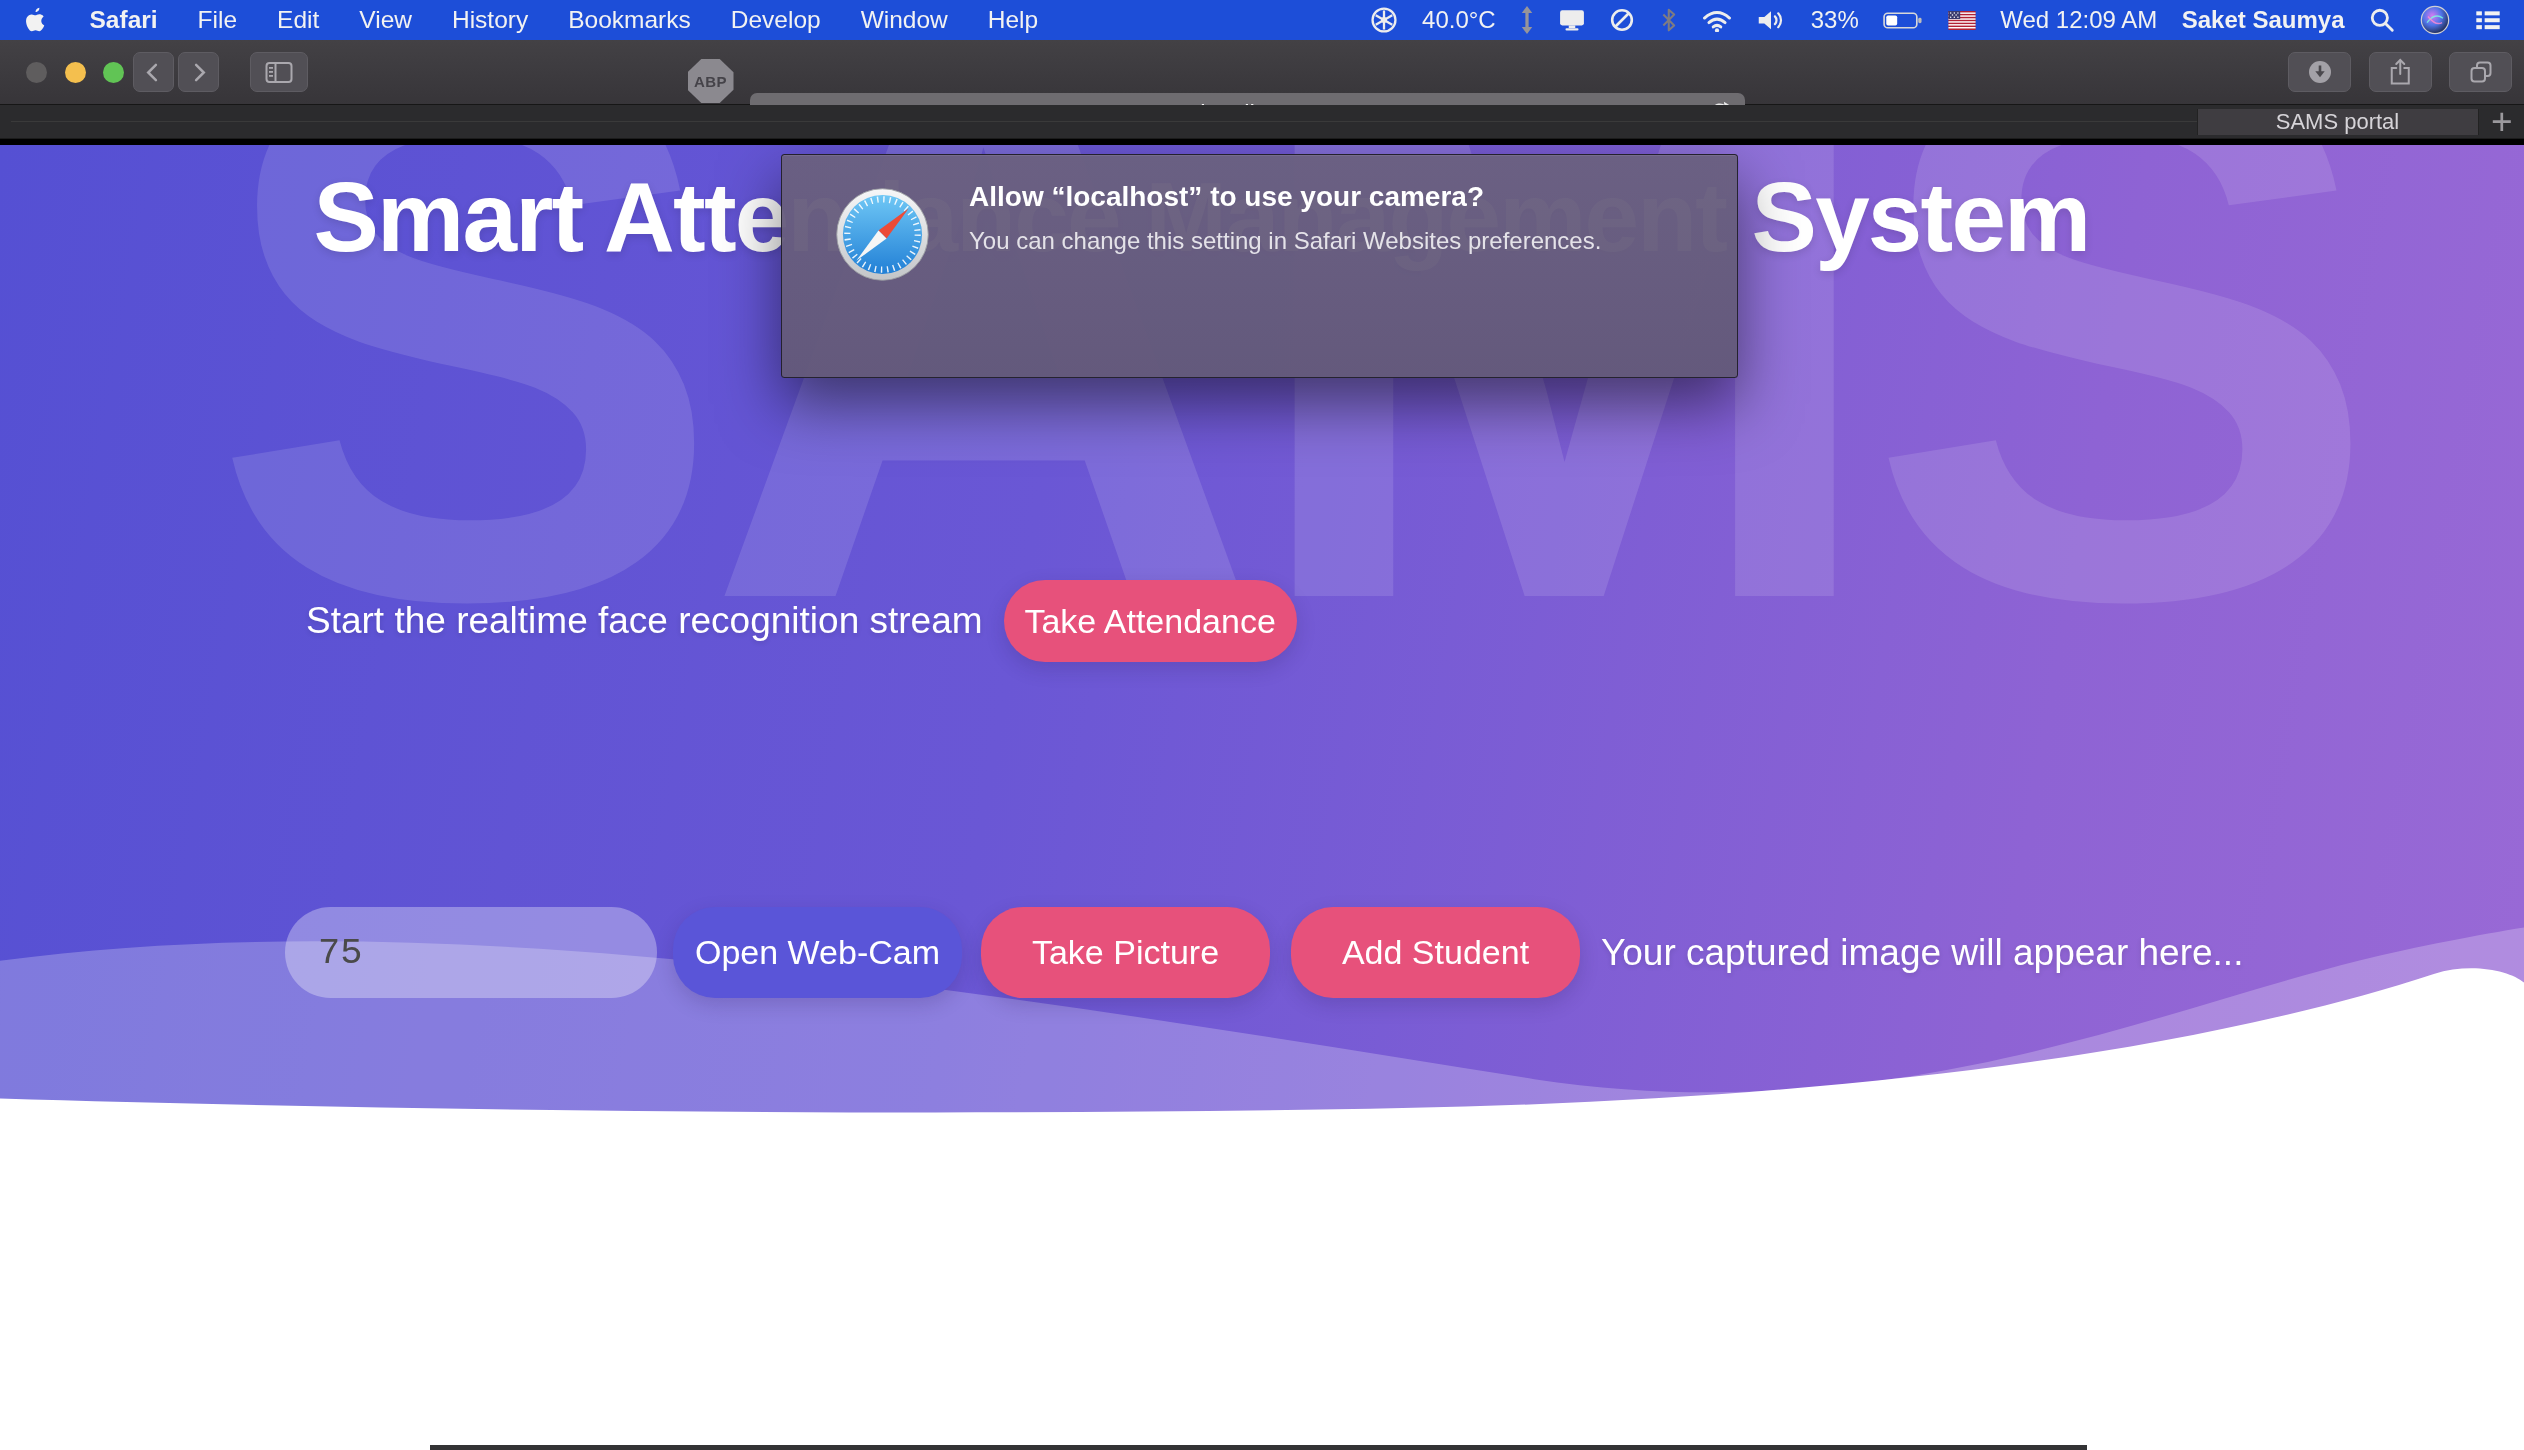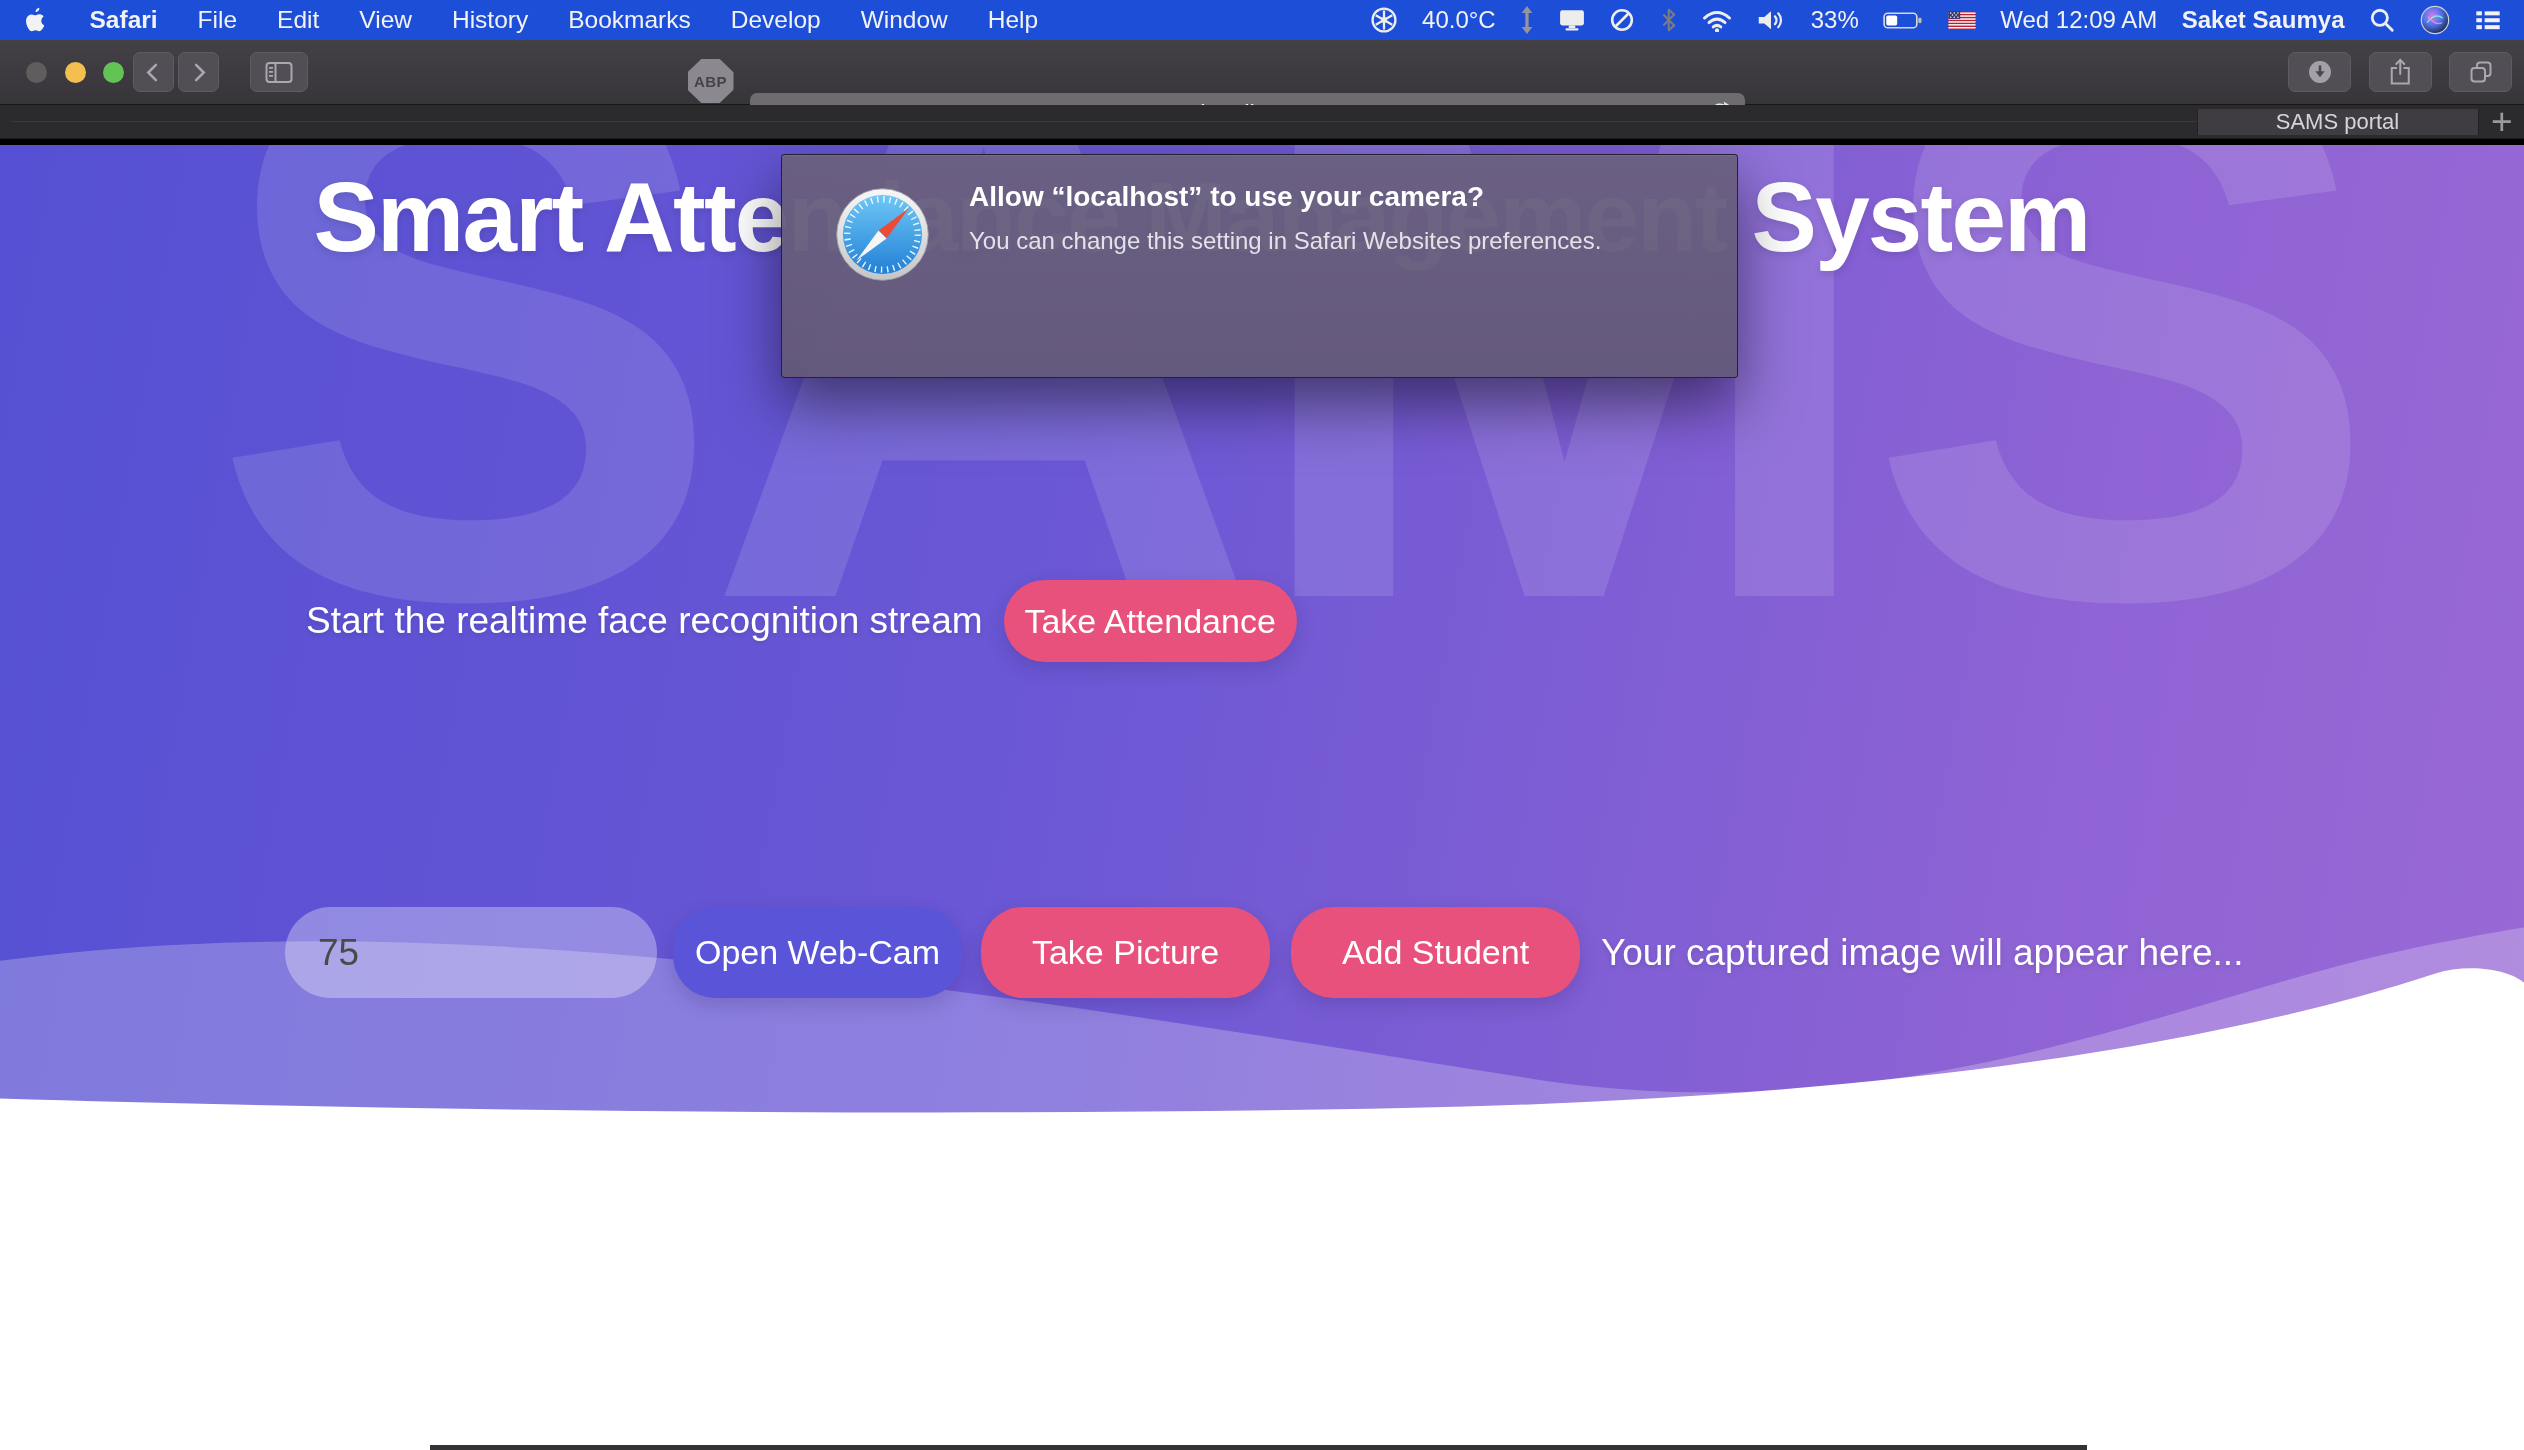--- a/index.html
+++ b/index.html
@@ -99,21 +99,21 @@
   .pink { background:#e7517b; }
   .indigo { background:#5a55d8; }
   .attend-btn { width:293px; }
 
   .addstu-heading { position:absolute; left:307px; top:719px; color:#fff; font-size:36px;
     text-shadow:0 1.8px 5.3px rgba(0,0,0,0.12); }
   .controls-row { position:absolute; left:285px; top:762px; display:flex; align-items:center; }
   .stu-input {
     width:372px; height:91px; border:none; outline:none; border-radius:46px;
     background:rgba(255,255,255,0.32); color:#4a4a4a; font-size:37px;
-    padding:0 0 0 33px; font-family:Liberation Sans, sans-serif;
+    padding:0 0 0 33px; font-family:Liberation Mono, monospace;
   }
   .ctl-btn { width:289px; height:91px; border-radius:42px; }
   .gap18{ margin-left:16px; } .gap22{ margin-left:19px; } .gap24{ margin-left:21px; }
 
   .bottom-strip { position:absolute; left:430px; top:1300px; width:1657px; height:6.1px; background:#333335; }
 
   
   .dialog {
     position:absolute; left:781px; top:8.8px; width:957px; height:224px;
     background:linear-gradient(rgba(106,96,128,0.97), rgba(99,89,121,0.97));

